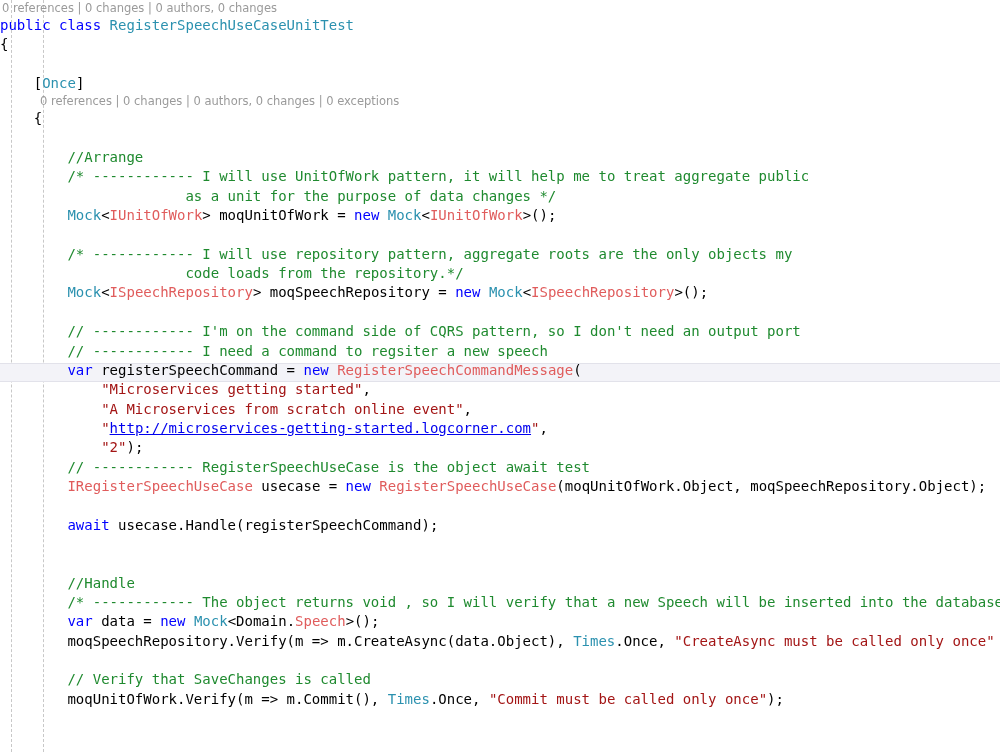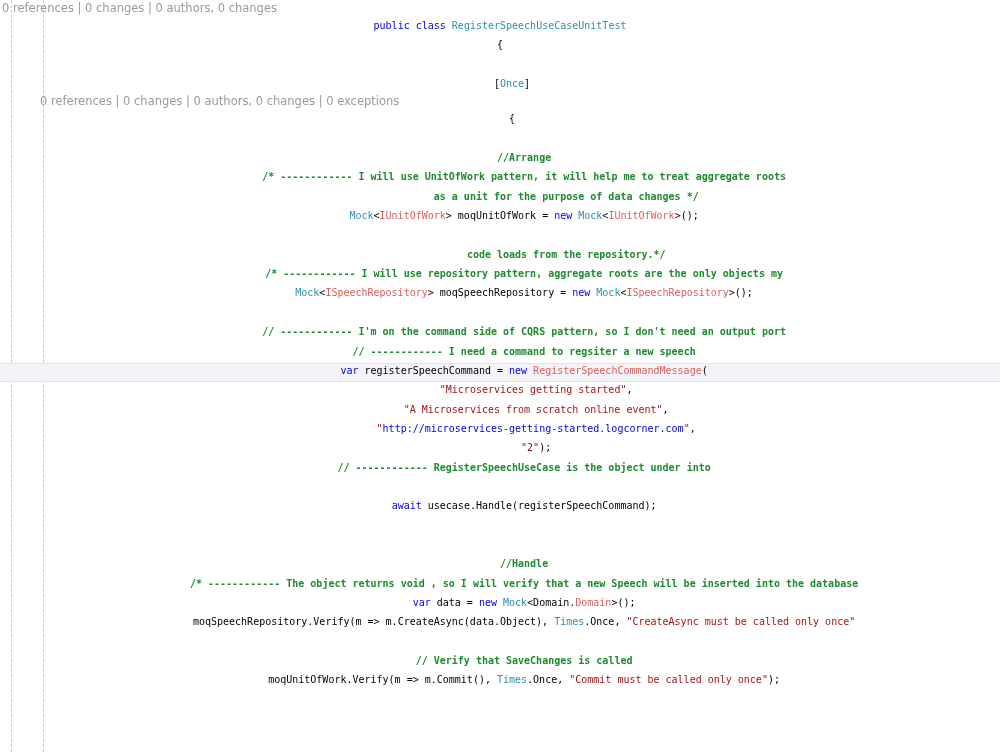--- a/index.html
+++ b/index.html
@@ -49,44 +49,43 @@
     position: absolute;
     left: 0;
     top: 0;
     width: 1000px;
   }
   .ln {
     position: relative;
     height: 19.35px;
     line-height: 19.35px;
     white-space: pre;
-    font-size: 10px;
+    font-size: 14px;
     font-family: "DejaVu Sans Mono", "Liberation Mono", monospace;
     color: #000000;
     letter-spacing: 0px;
-    text-align: center;
   }
   .codelens {
     font-family: "DejaVu Sans", "Liberation Sans", sans-serif;
     font-size: 11.5px;
     color: #9a9a9a;
     height: 16px;
     line-height: 16px;
     white-space: pre;
   }
 
   
   .kw   { color: #0000ff; }           
   .typ  { color: #2b91af; }
   .str  { color: #a31515; }           
-  .cmt  { color: #1f8a2f; font-weight: bold; }           
+  .cmt  { color: #1f8a2f; }           
   .plain{ color: #000000; }
   .attr { color: #2b91af; }
   .err  { color: #e05c5c; }           
-  .link { color: #0000ee; }
+  .link { color: #0000ee; text-decoration: underline; }
 
   
   .sq {
     position: relative;
     text-decoration: none;
     background-repeat: repeat-x;
     background-position: left bottom 0px;
     background-size: 4px 3px;
     background-image:
       linear-gradient(45deg, transparent 45%, #e81123 45%, #e81123 55%, transparent 55%),
@@ -118,64 +117,65 @@
 
     <div class="codelens" style="padding-left:40px;">0 references | 0 changes | 0 authors, 0 changes | 0 exceptions</div>
 
 
     <div class="ln"><span class="plain">    {</span></div>
 
     <div class="ln"><span class="plain"> </span></div>
 
     <div class="ln"><span class="plain">        </span><span class="cmt">//Arrange</span></div>
 
-    <div class="ln"><span class="plain">        </span><span class="cmt">/* ------------ I will use UnitOfWork pattern, it will help me to treat aggregate roots</span></div>
+    <div class="ln"><span class="plain">        </span><span class="cmt">/* ------------ I will use UnitOfWork pattern, it will help me to treat aggregate public</span></div>
     <div class="ln"><span class="plain">        </span><span class="cmt">              as a unit for the purpose of data changes */</span></div>
 
     <div class="ln"><span class="plain">        </span><span class="typ">Mock</span><span class="plain">&lt;</span><span class="err sq">IUnitOfWork</span><span class="plain">&gt; moqUnitOfWork = </span><span class="kw">new</span><span class="plain"> </span><span class="typ">Mock</span><span class="plain">&lt;</span><span class="err sq">IUnitOfWork</span><span class="plain">&gt;();</span></div>
 
     <div class="ln"><span class="plain"> </span></div>
 
+    <div class="ln"><span class="plain">        </span><span class="cmt">/* ------------ I will use repository pattern, aggregate roots are the only objects my</span></div>
     <div class="ln"><span class="plain">        </span><span class="cmt">              code loads from the repository.*/</span></div>
-    <div class="ln"><span class="plain">        </span><span class="cmt">/* ------------ I will use repository pattern, aggregate roots are the only objects my</span></div>
 
     <div class="ln"><span class="plain">        </span><span class="typ">Mock</span><span class="plain">&lt;</span><span class="err sq">ISpeechRepository</span><span class="plain">&gt; moqSpeechRepository = </span><span class="kw">new</span><span class="plain"> </span><span class="typ">Mock</span><span class="plain">&lt;</span><span class="err sq">ISpeechRepository</span><span class="plain">&gt;();</span></div>
 
     <div class="ln"><span class="plain"> </span></div>
 
     <div class="ln"><span class="plain">        </span><span class="cmt">// ------------ I'm on the command side of CQRS pattern, so I don't need an output port</span></div>
     <div class="ln"><span class="plain">        </span><span class="cmt">// ------------ I need a command to regsiter a new speech</span></div>
 
     <div class="ln"><span class="plain">        </span><span class="kw">var</span><span class="plain"> registerSpeechCommand = </span><span class="kw">new</span><span class="plain"> </span><span class="err sq">RegisterSpeechCommandMessage</span><span class="plain">(</span></div>
 
     <div class="ln"><span class="plain">            </span><span class="str">"Microservices getting started"</span><span class="plain">,</span></div>
 
     <div class="ln"><span class="plain">            </span><span class="str">"A Microservices from scratch online event"</span><span class="plain">,</span></div>
 
     <div class="ln"><span class="plain">            </span><span class="str">"</span><span class="link">http://microservices-getting-started.logcorner.com</span><span class="str">"</span><span class="plain">,</span></div>
 
     <div class="ln"><span class="plain">            </span><span class="str">"2"</span><span class="plain">);</span></div>
 
 
-    <div class="ln"><span class="plain">        </span><span class="cmt">// ------------ RegisterSpeechUseCase is the object under into</span></div>
+    <div class="ln"><span class="plain">        </span><span class="cmt">// ------------ RegisterSpeechUseCase is the object await test</span></div>
 
+    <div class="ln"><span class="plain">        </span><span class="err sq">IRegisterSpeechUseCase</span><span class="plain"> usecase = </span><span class="kw">new</span><span class="plain"> </span><span class="err sq">RegisterSpeechUseCase</span><span class="plain">(moqUnitOfWork.Object, moqSpeechRepository.Object);</span></div>
 
     <div class="ln"><span class="plain"> </span></div>
 
     <div class="ln"><span class="plain">        </span><span class="kw">await</span><span class="plain"> usecase.Handle(registerSpeechCommand);</span></div>
 
     <div class="ln"><span class="plain"> </span></div>
 
     <div class="ln"><span class="plain"> </span></div>
 
     <div class="ln"><span class="plain">        </span><span class="cmt">//Handle</span></div>
 
     <div class="ln"><span class="plain">        </span><span class="cmt">/* ------------ The object returns void , so I will verify that a new Speech will be inserted into the database</span></div>
 
-    <div class="ln"><span class="plain">        </span><span class="kw">var</span><span class="plain"> data = </span><span class="kw">new</span><span class="plain"> </span><span class="typ">Mock</span><span class="plain">&lt;Domain.</span><span class="err sq">Domain</span><span class="plain">&gt;();</span></div>
+    <div class="ln"><span class="plain">        </span><span class="kw">var</span><span class="plain"> data = </span><span class="kw">new</span><span class="plain"> </span><span class="typ">Mock</span><span class="plain">&lt;Domain.</span><span class="err sq">Speech</span><span class="plain">&gt;();</span></div>
 
     <div class="ln"><span class="plain">        moqSpeechRepository.Verify(m =&gt; m.CreateAsync(data.Object), </span><span class="typ">Times</span><span class="plain">.Once, </span><span class="str">"CreateAsync must be called only once"</span></div>
 
     <div class="ln"><span class="plain"> </span></div>
 
     <div class="ln"><span class="plain">        </span><span class="cmt">// Verify that SaveChanges is called</span></div>
 
     <div class="ln"><span class="plain">        moqUnitOfWork.Verify(m =&gt; m.Commit(), </span><span class="typ">Times</span><span class="plain">.Once, </span><span class="str">"Commit must be called only once"</span><span class="plain">);</span></div>
 
   </div>

